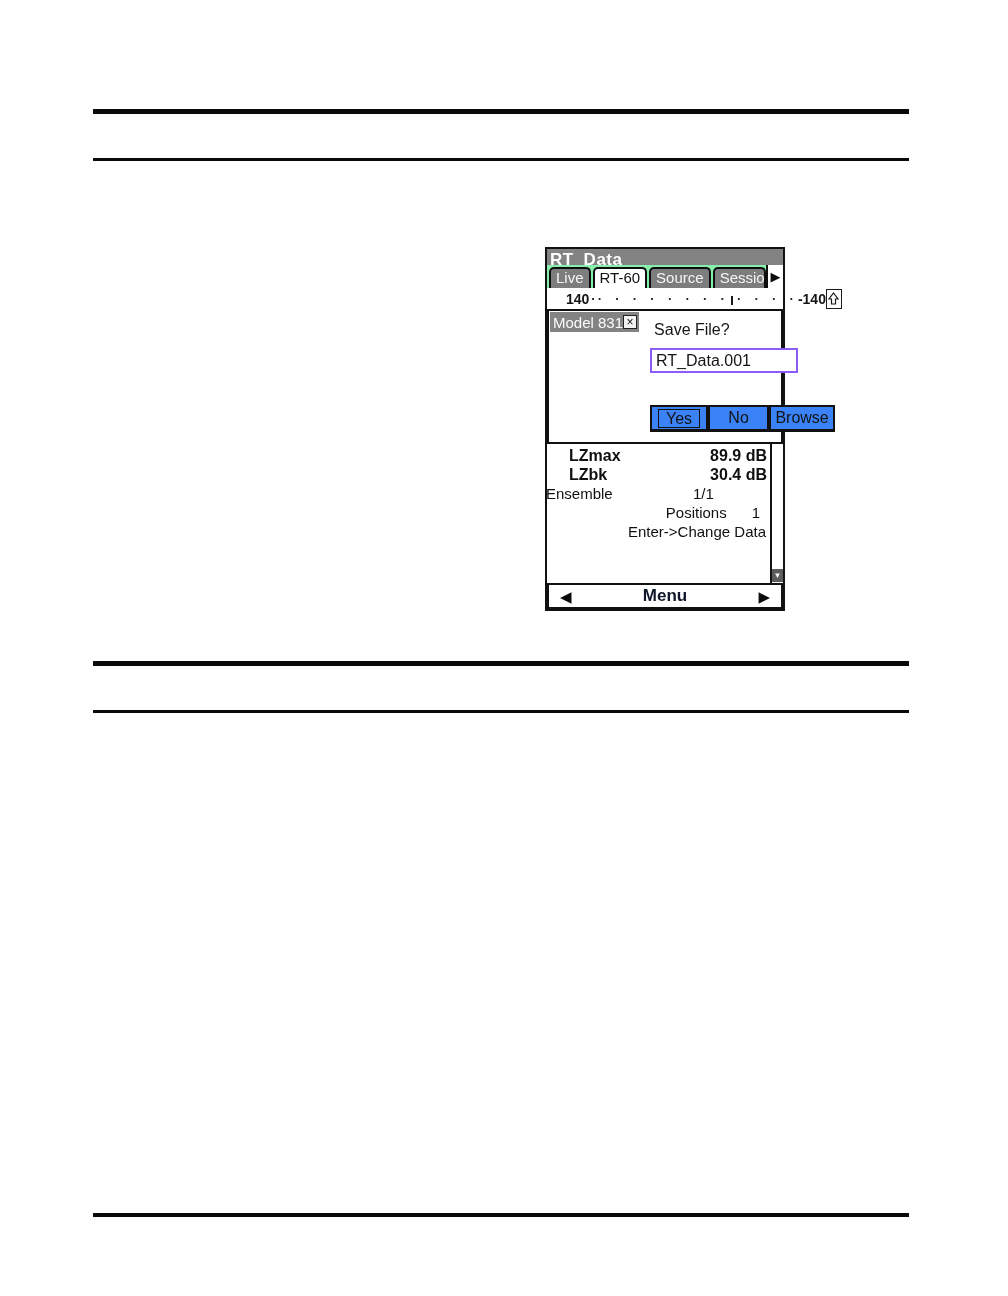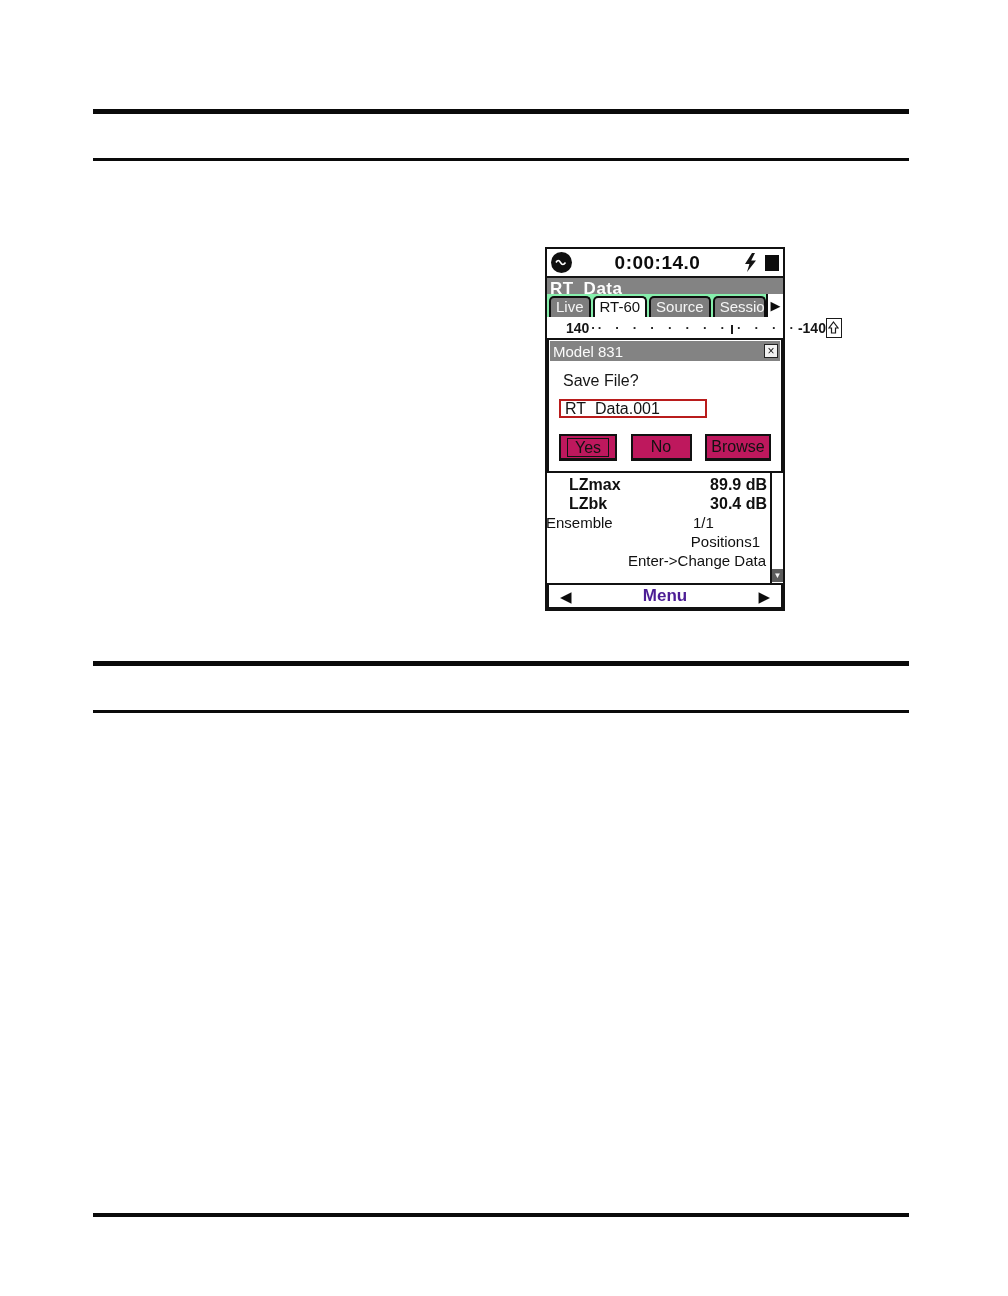--- a/index.html
+++ b/index.html
@@ -41,83 +41,71 @@
   .scale-row { height:21px; background:#fff; display:flex; align-items:center;
                padding:0 0 0 3px; flex:none; font-size:14px; font-weight:600; color:#141414;margin-left:16px; }
   .ticks { white-space:pre; font-size:13px; letter-spacing:2px; color:#222; flex:none; padding:0 2px; }
   .center-mark { width:2px; height:9px; background:#1a1a1a; margin:4px 2px 0 2px; flex:none; }
   .scale-spacer { flex:1; }
   .scroll-up-btn { width:16px; height:20px; border:1px solid #1a1a1a; background:#fff;
                    display:flex; align-items:center; justify-content:center; flex:none; margin-right:0; }
 
   .main-area { flex:1; display:flex; flex-direction:column; position:relative; }
 
-  .dialog { height:135px; border:2px solid #111; background:#fff; flex:none; display:flex; flex-direction:column; }
+  .dialog { height:135px; border:2px solid #111; background:#fff; flex:none; display:flex; flex-direction:row; }
   .dialog-title { height:20px; background:#838383; margin:1px; color:#fbfbfb; font-size:15px;
                   display:flex; align-items:center; padding:0 2px 0 3px; flex:none; }
   .dialog-title-text { flex:1; }
   .dialog-close { width:14px; height:14px; background:#f2f2f2; border:1px solid #222;
                   display:flex; align-items:center; justify-content:center;
                   font-size:12px; line-height:12px; color:#111; }
   .dialog-body { flex:1; padding:6px 10px 8px 10px; display:flex; flex-direction:column; }
   .dialog-prompt { font-size:16px; color:#161616; margin:4px 0 0 4px; }
-  .dialog-input { margin-top:9px; width:148px; height:19px; border:2px solid #b91c1c;
+  .dialog-input { margin-top:9px; width:148px; height:25px; border:2px solid #8b5cf6;
                   font-size:16px; padding:0 0 0 4px; font-family:"Liberation Sans","DejaVu Sans",sans-serif;
                   color:#141414; background:#fff; border-radius:0; }
   .btn-row { margin-top:auto; display:flex; justify-content:space-between; align-items:center; padding:0 0 2px 0; }
   .dlg-btn { border:2px solid #111; border-bottom-width:3px; border-right-width:2px;
-             background:#be185d; font-size:16px; color:#121212; height:27px;
+             background:#3b82f6; font-size:16px; color:#121212; height:27px;
              display:flex; align-items:center; justify-content:center;
              font-family:"Liberation Sans","DejaVu Sans",sans-serif; }
   .btn-yes { width:58px; }
   .btn-no  { width:61px; }
   .btn-browse { width:66px; }
   .focus-ring { border:1px solid #111; padding:0 7px; line-height:17px; }
 
   .data-panel { flex:1; background:#fff; position:relative; padding:2px 16px 0 0; font-size:15px; color:#101010;border-radius:12px; }
   .meas-row { display:flex; justify-content:space-between; font-weight:bold; font-size:16px;
               line-height:19px; padding-left:22px; }
   .ensemble-row { position:relative; line-height:19px; }
   .ensemble-label { margin-left:-1px; }
   .ensemble-value { position:absolute; left:146px; top:0; }
-  .positions-row { display:flex; justify-content:flex-end; line-height:19px; padding-right:7px; }
+  .positions-row { display:flex; justify-content:flex-end; gap:25px; line-height:19px; padding-right:7px; }
   .hint-row { text-align:right; line-height:19px; padding-right:1px; white-space:nowrap; }
   .vscrollbar { position:absolute; right:0; top:0; bottom:0; width:13px;
                 border-left:2px solid #131313; background:#fff; }
   .scroll-down-btn { position:absolute; bottom:1px; left:0; right:0; height:13px; background:#5c5c5c;
                      display:flex; align-items:center; justify-content:center;
                      color:#f5f5f5; font-size:8px; line-height:8px; }
 
   .menu-bar { height:26px; border:2px solid #111; background:#fff; flex:none;
               display:flex; align-items:center; justify-content:space-between; padding:0 11px; }
   .menu-arrow { font-size:15px; color:#0c0c0c; line-height:1; }
-  .menu-label { font-weight:bold; font-size:17px; color:#4c1d95; }
+  .menu-label { font-weight:bold; font-size:17px; color:#0f172a; }
 </style>
 </head>
 <body>
 
 <div class="page">
 
   <div class="rule" id="rule-top-1"></div>
   <div class="rule" id="rule-top-2"></div>
 
   <div class="screen">
 
-    <div class="status-bar">
-      <div class="rec-circle">
-        <svg width="13" height="9" viewBox="0 0 13 9">
-            <path d="M1 4.5 Q3.25 0.5 5.5 4.5 T10.5 4.5" fill="none" stroke="#ffffff" stroke-width="1.6"></path>
-          </svg>
-      </div>
-      <div class="status-time">0:00:14.0</div>
-      <svg class="bolt" viewBox="0 0 15 19">
-        <polygon points="9,0 2,11 6.4,11 4,19 13,7.5 8.2,7.5 12,0" fill="#141414"></polygon>
-      </svg>
-      <div class="battery"></div>
-    </div>
 
     <div class="title-bar">
       <span>RT_Data</span>
     </div>
 
     <div class="tab-bar">
       <div class="tab">Live</div>
       <div class="tab active">RT-60</div>
       <div class="tab">Source</div>
       <div class="tab last">Session</div>

